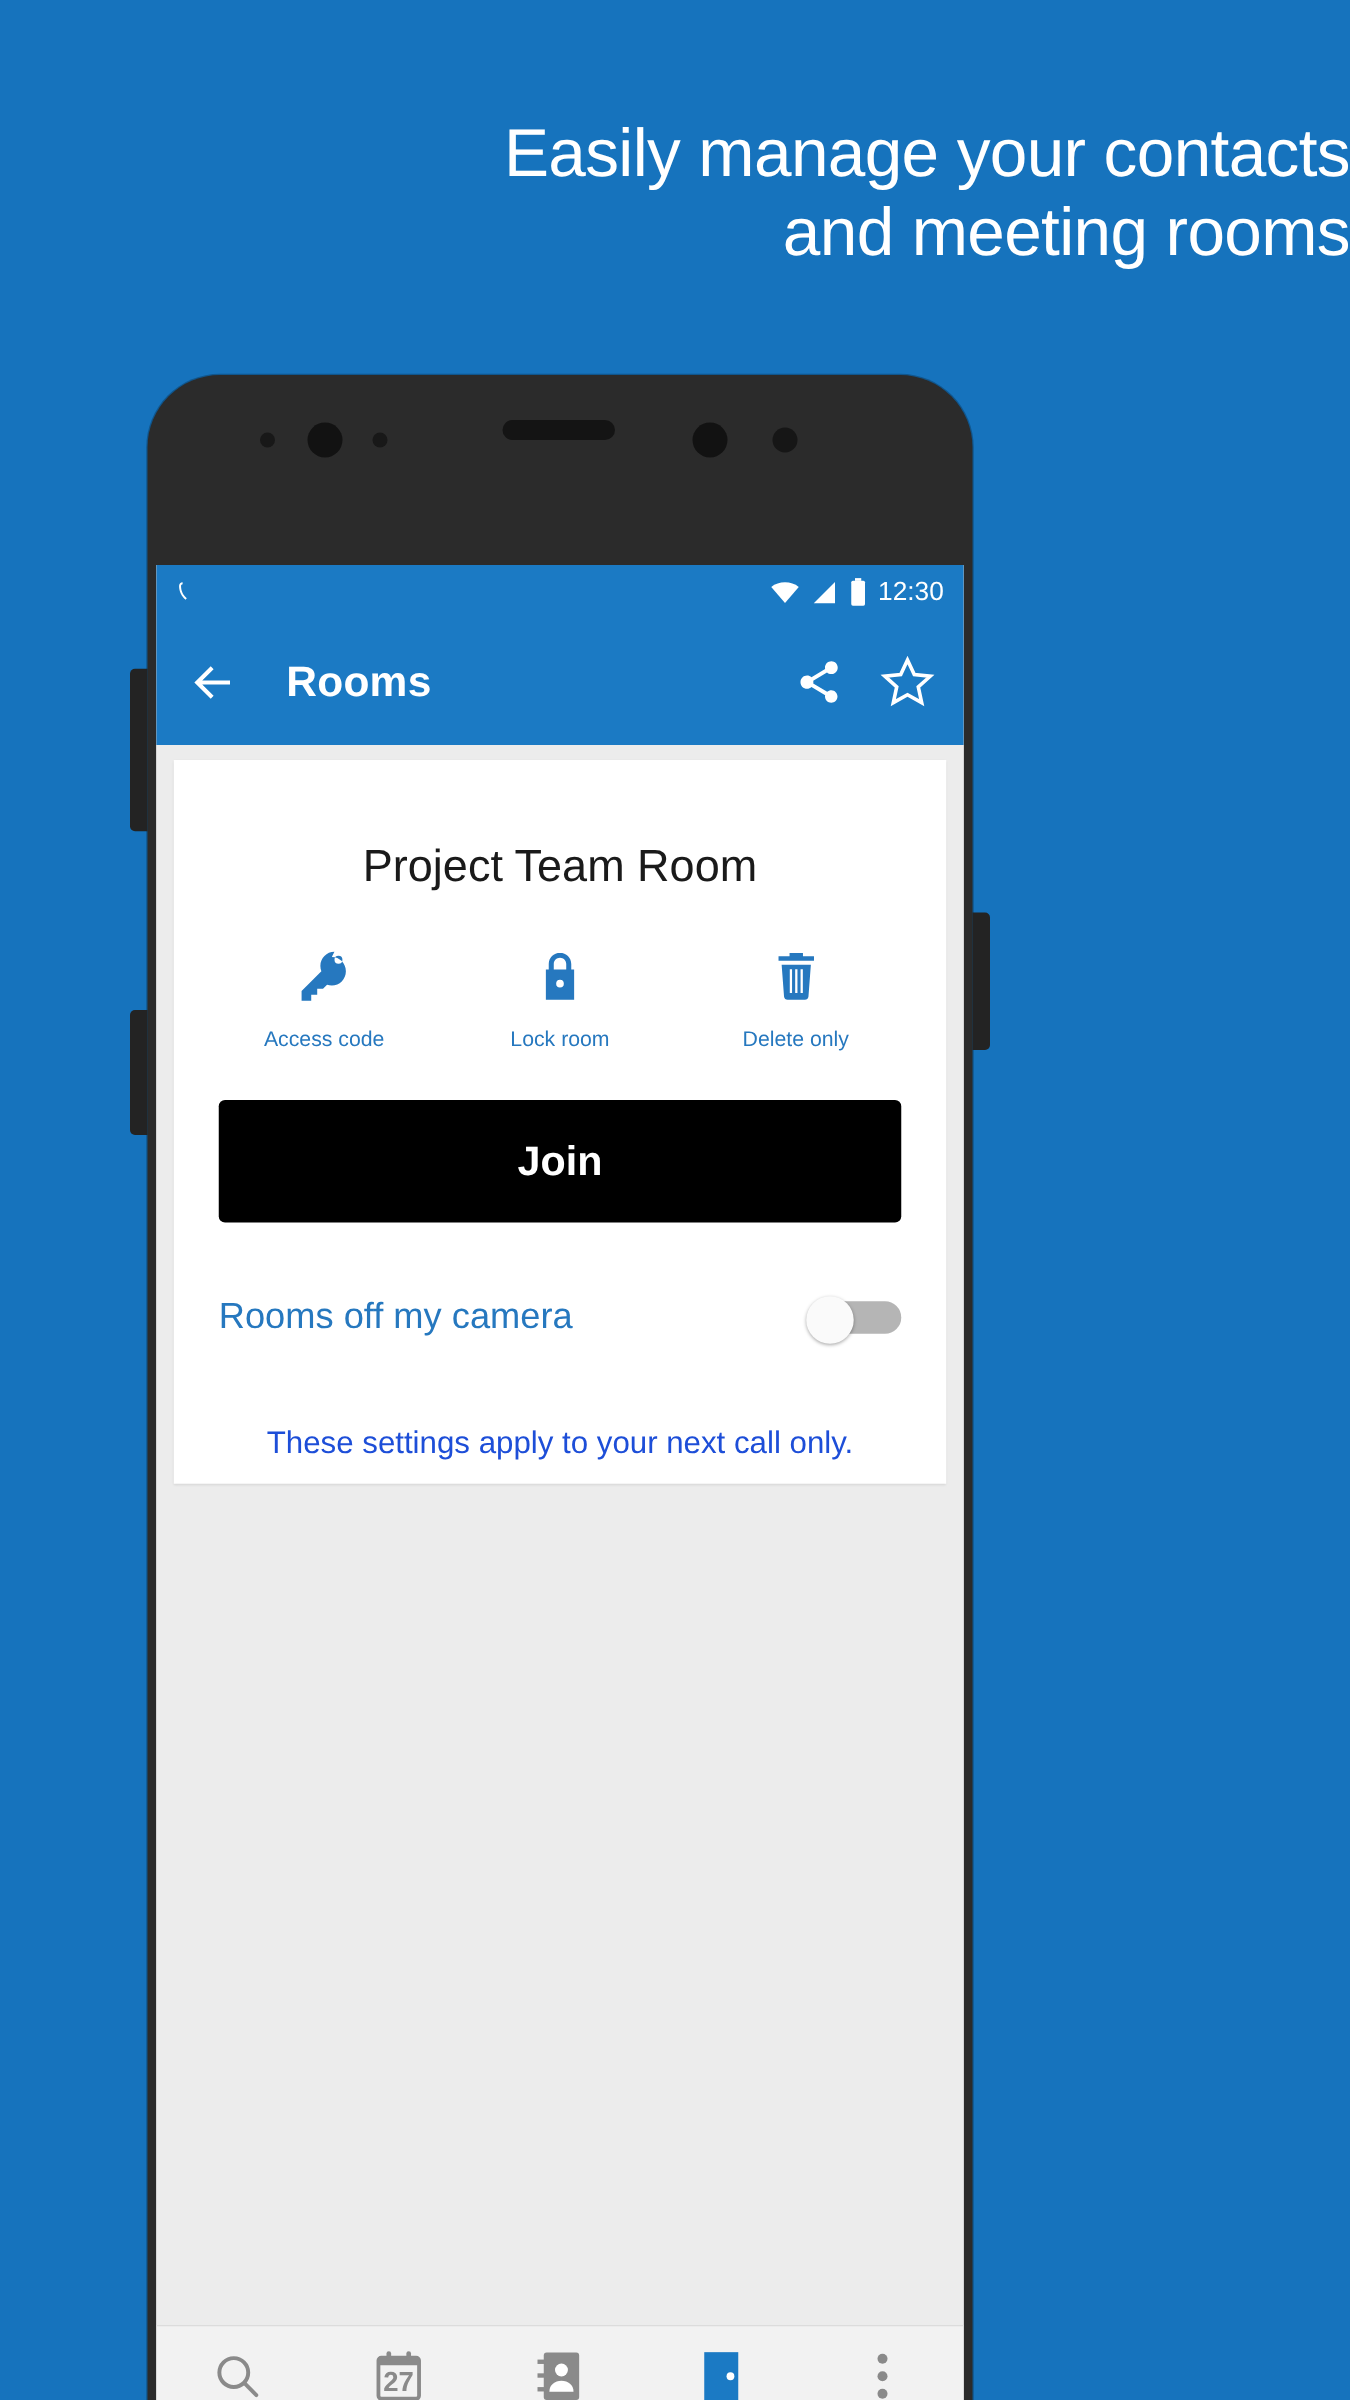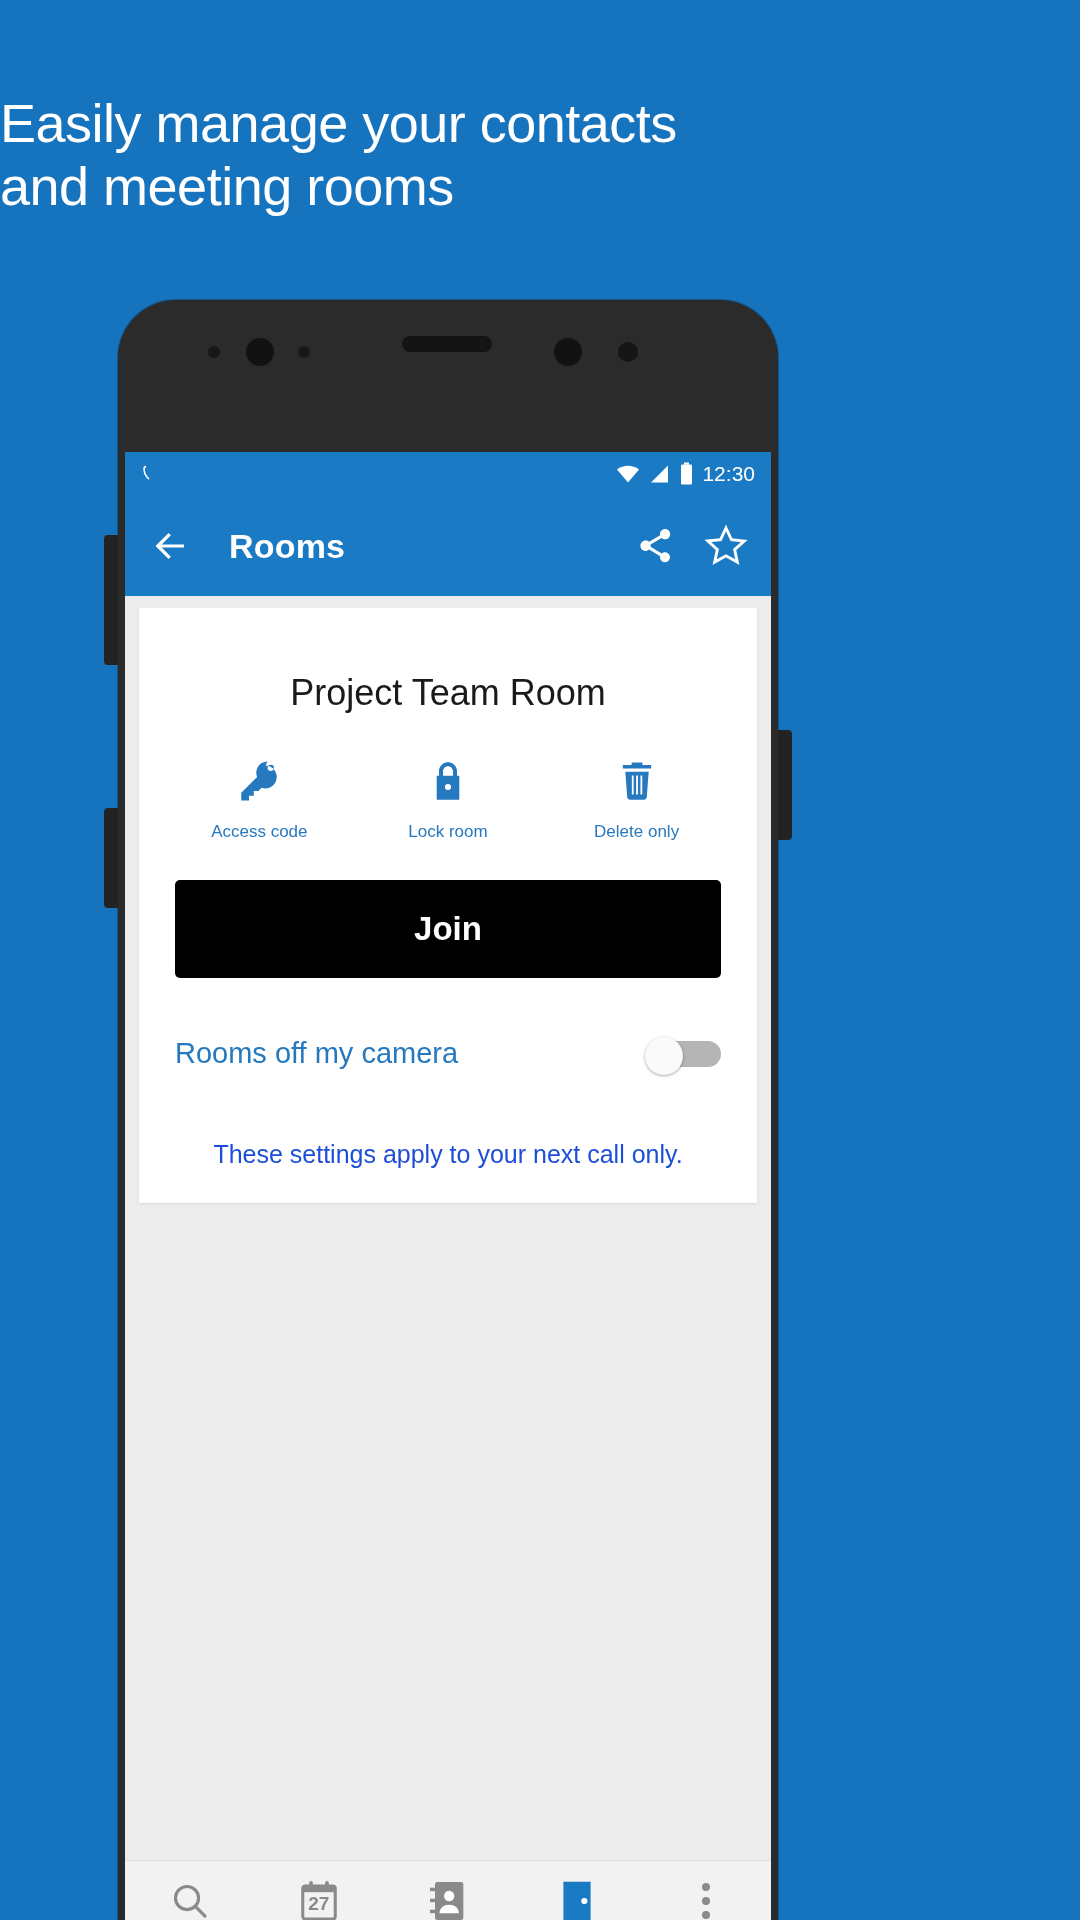--- a/index.html
+++ b/index.html
@@ -8,21 +8,21 @@
     font-family: "Liberation Sans", sans-serif;
     background: #1673bd;
     position: relative;
     overflow: hidden;
   }
 
   
   .promo {
     position: absolute;
     top: 92px; left: 0; width: 1080px;
-    text-align: left;
+    text-align: right;
     color: #ffffff;
     font-size: 54px;
     line-height: 1.16;
     font-weight: 400;
     letter-spacing: -0.5px;
   }
   .promo .l2 { display: block; }
 
   
   .phone {
@@ -89,21 +89,21 @@
   }
   .appbar-actions { margin-left: auto; display: flex; align-items: center; gap: 26px; }
   .ico-share { width: 42px; height: 42px; }
   .ico-star { width: 46px; height: 46px; }
 
   
   .content { height: calc(100% - 44px - 100px - 80px); background: #ececec; padding-top: 12px; }
 
   .card {
     margin: 0 14px; background: #ffffff;
-    padding: 48px 0 34px 0;
+    padding: 48px 0 18px 0;
     box-shadow: 0 1px 2px rgba(0,0,0,0.10);
   }
   .room-title {
     text-align: center; font-size: 36px; color: #1a1a1a;
     padding: 16px 0 6px 0; font-weight: 400;
   }
 
   .actions {
     display: flex; justify-content: space-around;
     align-items: flex-start;
@@ -165,21 +165,21 @@
     display: flex; align-items: center;
   }
   .navitem {
     flex: 1; display: flex; align-items: center; justify-content: center;
     height: 100%;
   }
   .ico-search { width: 42px; height: 42px; }
   .ico-cal { width: 42px; height: 44px; position: relative; }
   .cal-day {
     position: absolute; left: 0; top: 14px; width: 42px;
-    text-align: center; font-size: 19px; color: #8a8a8a; font-weight: 700;
+    text-align: center; font-size: 22px; color: #8a8a8a; font-weight: 700;
   }
   .ico-contacts { width: 40px; height: 44px; }
   .ico-rooms-active { width: 34px; height: 46px; }
   .ico-more { width: 12px; height: 44px; display: flex; flex-direction: column;
               justify-content: center; align-items: center; gap: 6px; }
   .ico-more i { width: 8px; height: 8px; border-radius: 50%; background: #8a8a8a; display: block; }
 </style>
 </head>
 <body>
 

